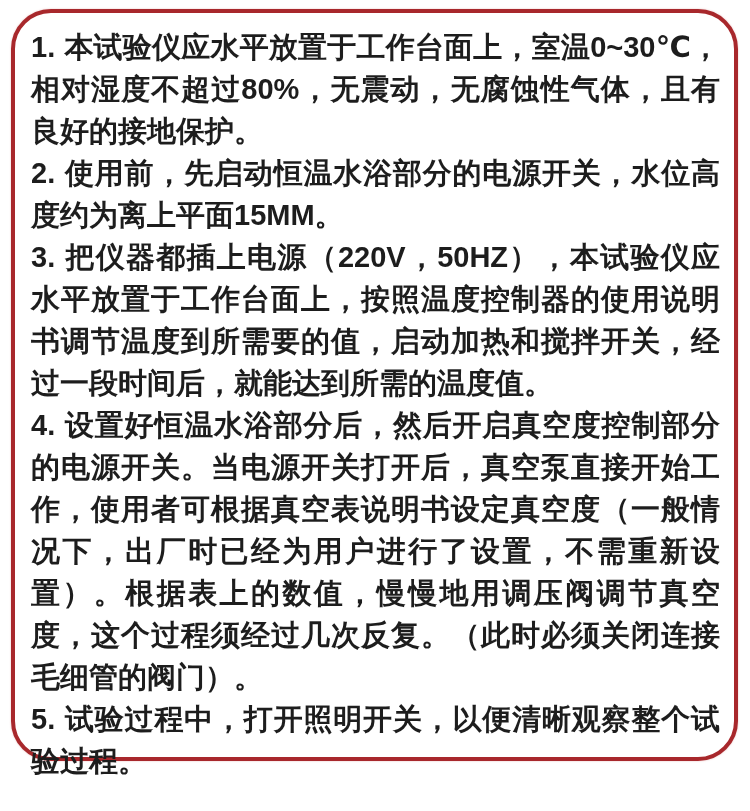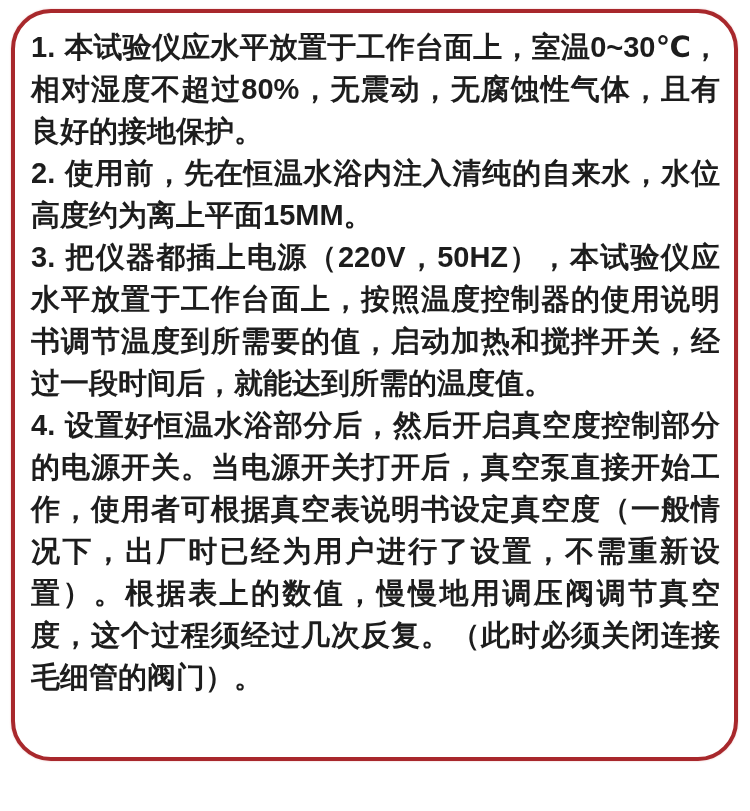--- a/index.html
+++ b/index.html
@@ -48,18 +48,19 @@
     margin-right: 9px;
   }
 </style>
 </head>
 <body>
 
 <div class="page">
   <div class="panel">
     <div class="instructions">
       <p class="instruction"><span class="num">1.</span><span>本试验仪应水平放置于工作台面上，室温0~30℃，相对湿度不超过80%，无震动，无腐蚀性气体，且有良好的接地保护。</span></p>
-      <p class="instruction"><span class="num">2.</span><span>使用前，先在恒温水浴内注入清纯的自来水，水位高度约为离上平面15MM。</span></p>
+      <p class="instruction"><span class="num">2.</span><span>使用前，先启动恒温水浴部分的电源开关，水位高度约为离上平面15MM。</span></p>
       <p class="instruction"><span class="num">3.</span><span>把仪器都插上电源（220V，50HZ），本试验仪应水平放置于工作台面上，按照温度控制器的使用说明书调节温度到所需要的值，启动加热和搅拌开关，经过一段时间后，就能达到所需的温度值。</span></p>
       <p class="instruction"><span class="num">4.</span><span>设置好恒温水浴部分后，然后开启真空度控制部分的电源开关。当电源开关打开后，真空泵直接开始工作，使用者可根据真空表说明书设定真空度（一般情况下，出厂时已经为用户进行了设置，不需重新设置）。根据表上的数值，慢慢地用调压阀调节真空度，这个过程须经过几次反复。（此时必须关闭连接毛细管的阀门）。</span></p>
+      <p class="instruction"><span class="num">5.</span><span>试验过程中，打开照明开关，以便清晰观察整个试验过程。</span></p>
     </div>
   </div>
 </div>
 
 </body></html>

